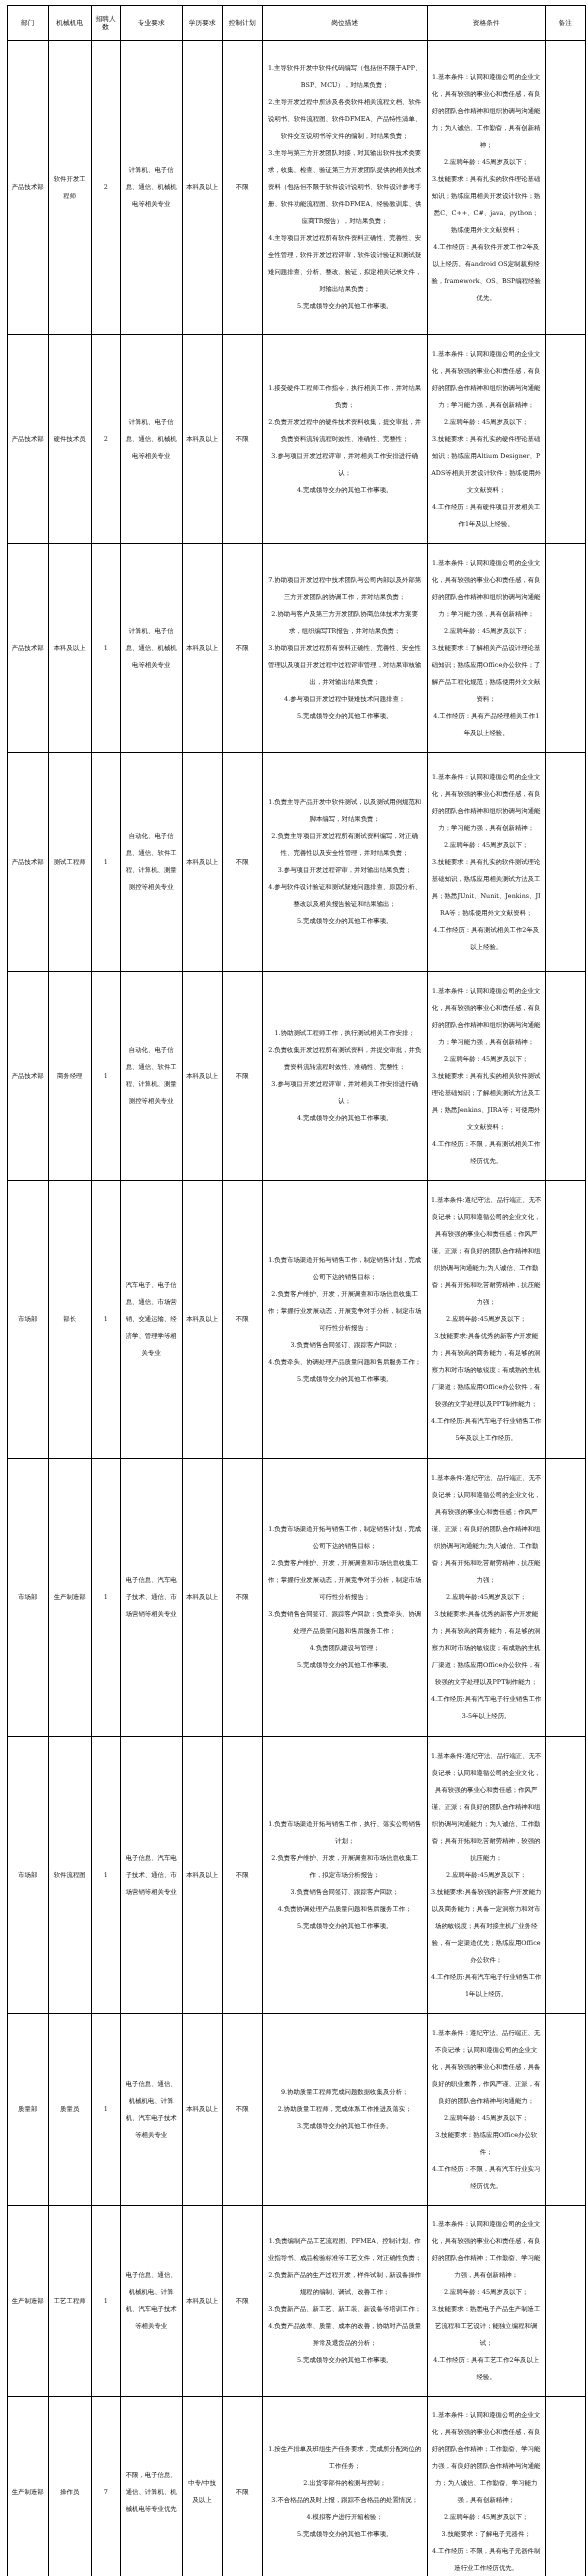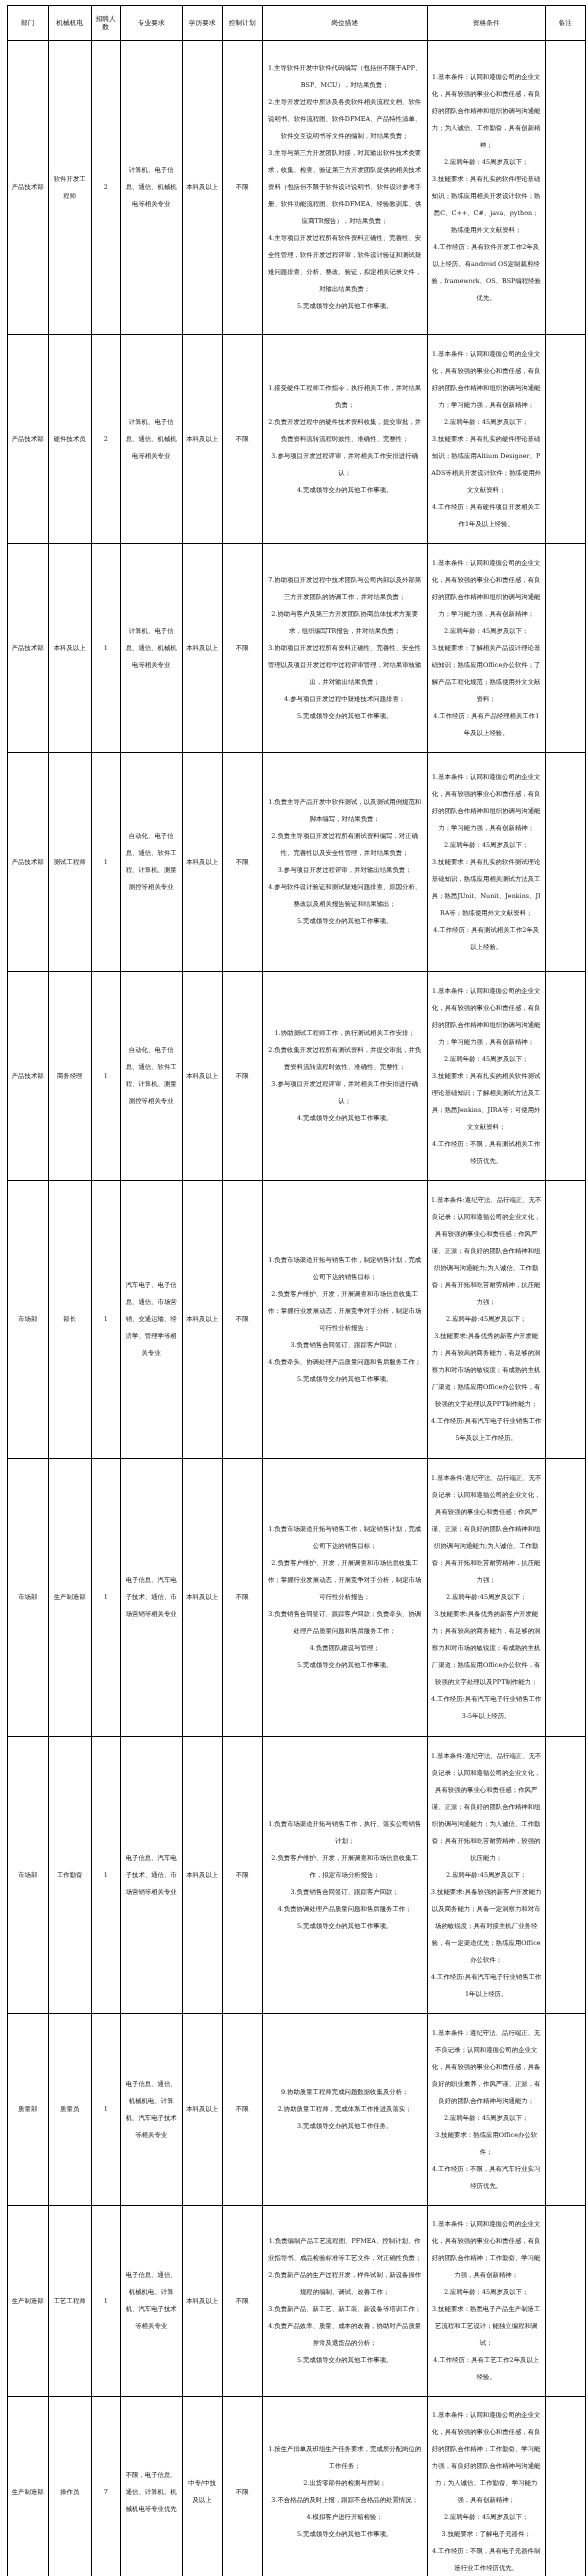--- a/index.html
+++ b/index.html
@@ -165,21 +165,21 @@
 4.负责团队建设与管理；
 5.完成领导交办的其他工作事项。</td>
     <td class="multi">1.基本条件:遵纪守法、品行端正、无不良记录；认同和遵循公司的企业文化，具有较强的事业心和责任感；作风严谨、正派；有良好的团队合作精神和组织协调与沟通能力;为人诚信、工作勤奋；具有开拓和吃苦耐劳精神，抗压能力强；
 2.应聘年龄:45周岁及以下；
 3.技能要求:具备优秀的新客户开发能力；具有较高的商务能力，有足够的洞察力和对市场的敏锐度；有成熟的主机厂渠道；熟练应用Office办公软件，有较强的文字处理以及PPT制作能力；
 4.工作经历:具有汽车电子行业销售工作3-5年以上经历。</td>
     <td></td>
   </tr>
       <tr style="height: 277px;">
     <td>市场部</td>
-    <td>工作勤奋</td>
+    <td>软件流程图</td>
     <td>1</td>
     <td>电子信息、汽车电子技术、通信、市场营销等相关专业</td>
     <td>本科及以上</td>
     <td>不限</td>
     <td class="multi">1.负责市场渠道开拓与销售工作，执行、落实公司销售计划；
 2.负责客户维护、开发，开展调查和市场信息收集工作，拟定市场分析报告；
 3.负责销售合同签订、跟踪客户回款；
 4.负责协调处理产品质量问题和售后服务工作；
 5.完成领导交办的其他工作事项。</td>
     <td class="multi">1.基本条件:遵纪守法、品行端正、无不良记录；认同和遵循公司的企业文化，具有较强的事业心和责任感；作风严谨、正派；有良好的团队合作精神和组织协调与沟通能力；为人诚信、工作勤奋；具有开拓和吃苦耐劳精神，较强的抗压能力；

